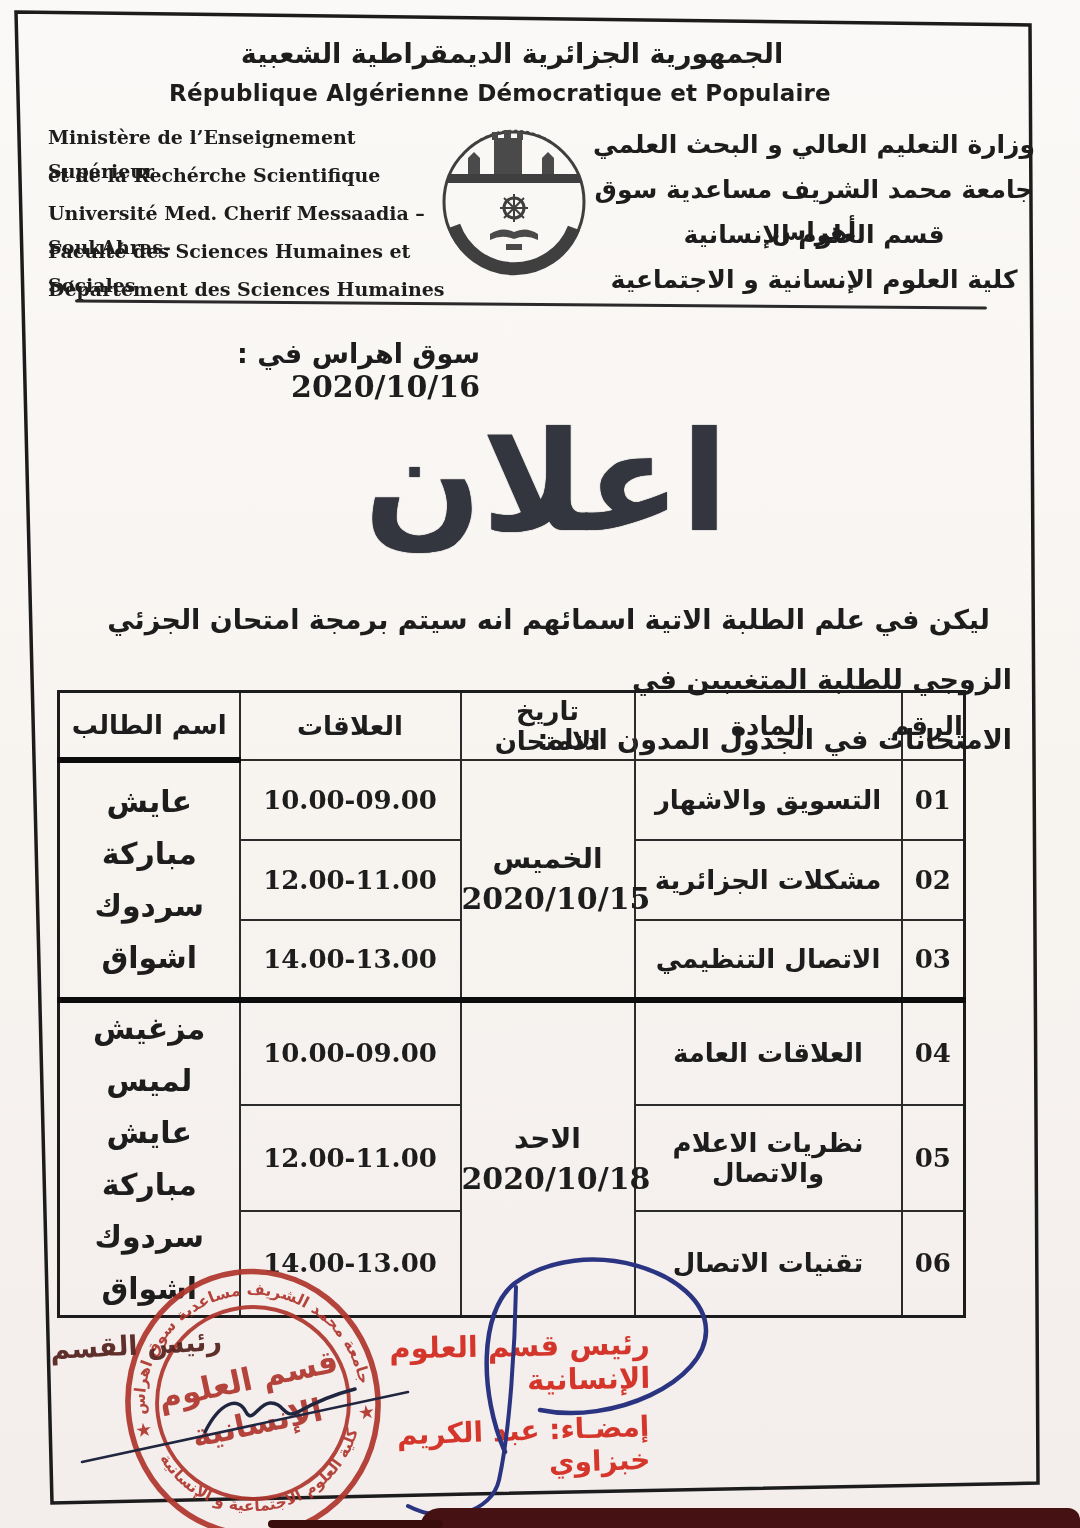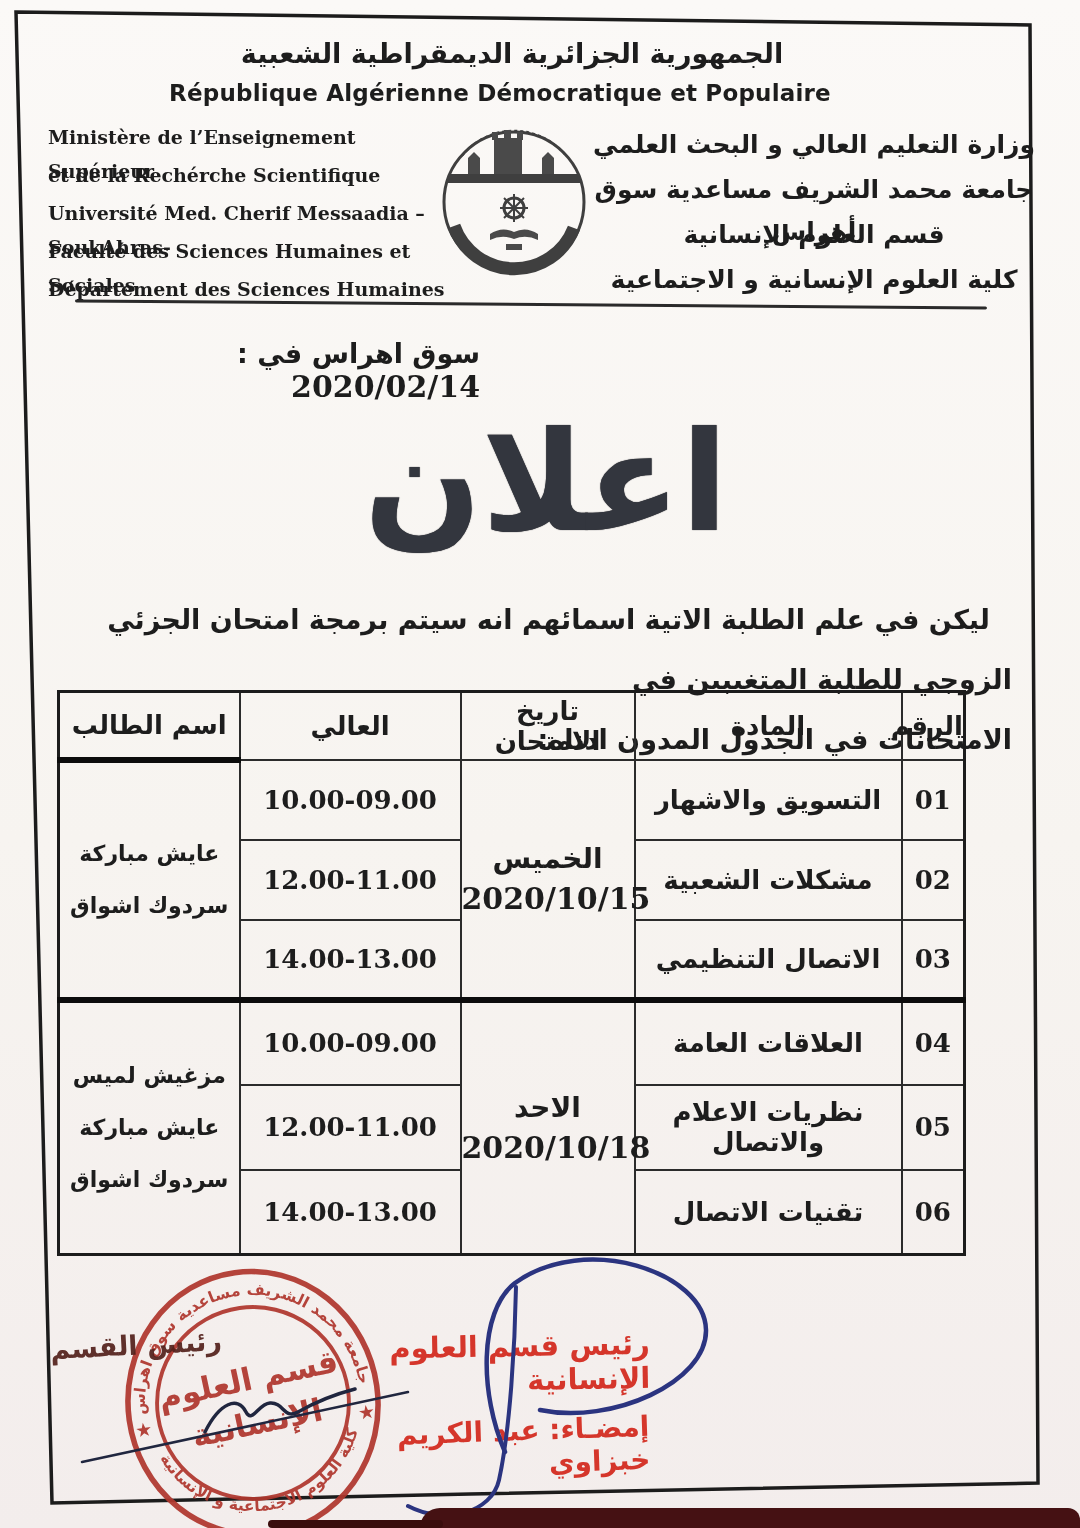--- a/index.html
+++ b/index.html
@@ -42,21 +42,21 @@
   table.exam tr.hdr{height:68px;}
   table.exam tr.g1{height:80px;}
   table.exam tr.g2{height:85px;}
   th.student{border-bottom:6px solid #0c0c0c !important;}
   tr.gsep td{border-top:6px solid #0c0c0c !important;}
   td.numcell,.timecell{font-family:"DejaVu Serif","Liberation Serif",serif;}
   td.numcell{font-size:29px;}
   .timecell{font-size:31px;direction:ltr;unicode-bidi:isolate;}
   .datecell .day{font-size:28px;font-weight:bold;}
   .datecell .dval{font-family:"DejaVu Serif","Liberation Serif",serif;font-size:30px;font-weight:bold;margin-top:6px;direction:ltr;}
-  .studcell div{line-height:52px;font-size:22px;}
+  .studcell div{line-height:52px;font-size:30px;}
   
   .sig-title{top:1330px;left:290px;width:360px;direction:rtl;text-align:right;
     font-size:29px;font-weight:bold;color:#d5362b;transform:rotate(-1deg);}
   .sig-name{top:1416px;left:290px;width:360px;direction:rtl;text-align:right;
     font-size:28px;font-weight:bold;color:#d5362b;transform:rotate(-2deg);}
   .hand-note{top:1328px;left:50px;width:230px;direction:rtl;text-align:left;
     font-size:27px;font-weight:bold;color:#53201b;transform:rotate(-3deg);opacity:.92;}
   .bottom-band{top:1508px;left:420px;width:660px;height:34px;background:#451113;
     border-radius:20px 12px 0 0;}
   .bottom-band2{top:1520px;left:268px;width:175px;height:8px;background:#3a0d0d;border-radius:6px;}
@@ -111,21 +111,21 @@
     <div>وزارة التعليم العالي و البحث العلمي</div>
     <div>جامعة محمد الشريف مساعدية سوق أهراس</div>
     <div>قسم العلوم الإنسانية</div>
     <div>كلية العلوم الإنسانية و الاجتماعية</div>
   </div>
 
   <div class="abs header-rule"></div>
 
   <div class="abs date-line">
     <span>سوق اهراس في :</span>
-    <span class="val">2020/02/14</span>
+    <span class="val">2020/10/16</span>
   </div>
 
   <div class="abs big-title">اعلان</div>
 
   <div class="abs paragraph">
     <div class="l1">ليكن في علم الطلبة الاتية اسمائهم انه سيتم برمجة امتحان الجزئي الزوجي للطلبة المتغيبين في</div>
     <div class="l2">الامتحانات في الجدول المدون ادناه:</div>
   </div>
 
   <table class="exam">
@@ -134,39 +134,39 @@
         <col style="width:267px">
         <col style="width:174px">
       <col style="width:221px">
         <col style="width:181px">
     </colgroup>
     <tbody>
         <tr class="hdr">
       <th>الرقم</th>
       <th>المادة</th>
       <th>تاريخ الامتحان</th>
-      <th>العالي</th>
+      <th>العلاقات</th>
       <th class="student">اسم الطالب</th>
     </tr>
     <tr class="g1">
       <td class="numcell">01</td>
       <td>التسويق والاشهار</td>
       <td rowspan="3" class="datecell">
         <div class="day">الخميس</div>
         <div class="dval">2020/10/15</div>
       </td>
       <td class="timecell">10.00-09.00</td>
       <td rowspan="3" class="studcell">
         <div>عايش مباركة</div>
         <div>سردوك اشواق</div>
       </td>
     </tr>
     <tr class="g1">
       <td class="numcell">02</td>
-      <td>مشكلات الشعبية</td>
+      <td>مشكلات الجزائرية</td>
       <td class="timecell">12.00-11.00</td>
     </tr>
     <tr class="g1">
       <td class="numcell">03</td>
       <td>الاتصال التنظيمي</td>
       <td class="timecell">14.00-13.00</td>
     </tr>
     <tr class="g2 gsep">
       <td class="numcell">04</td>
       <td>العلاقات العامة</td>

